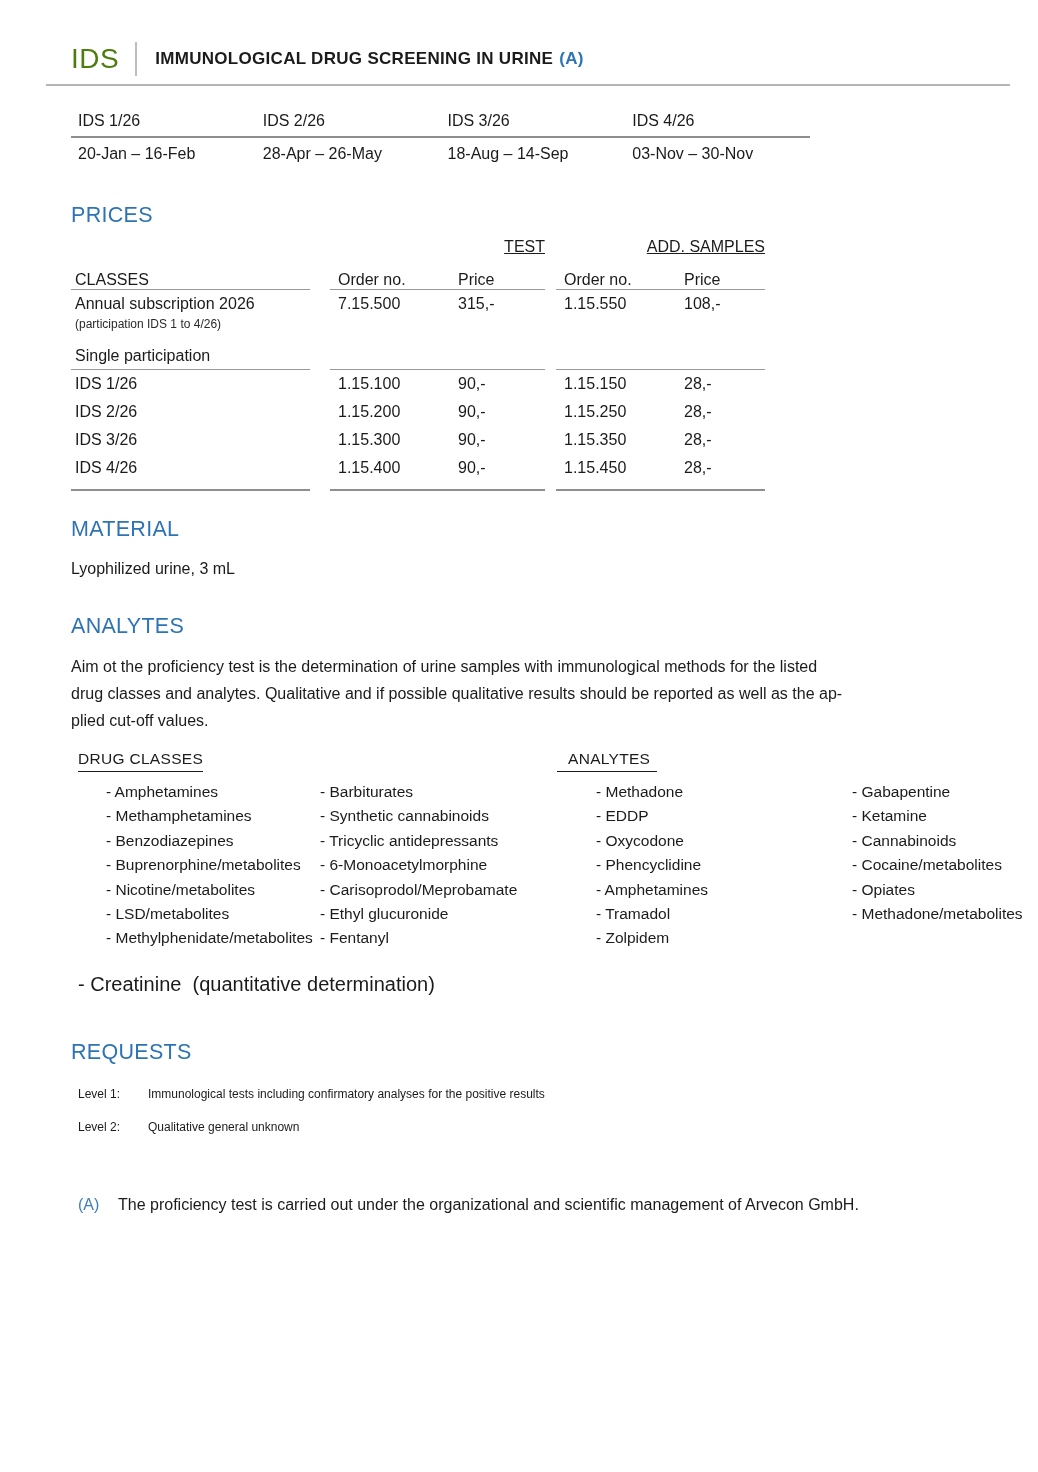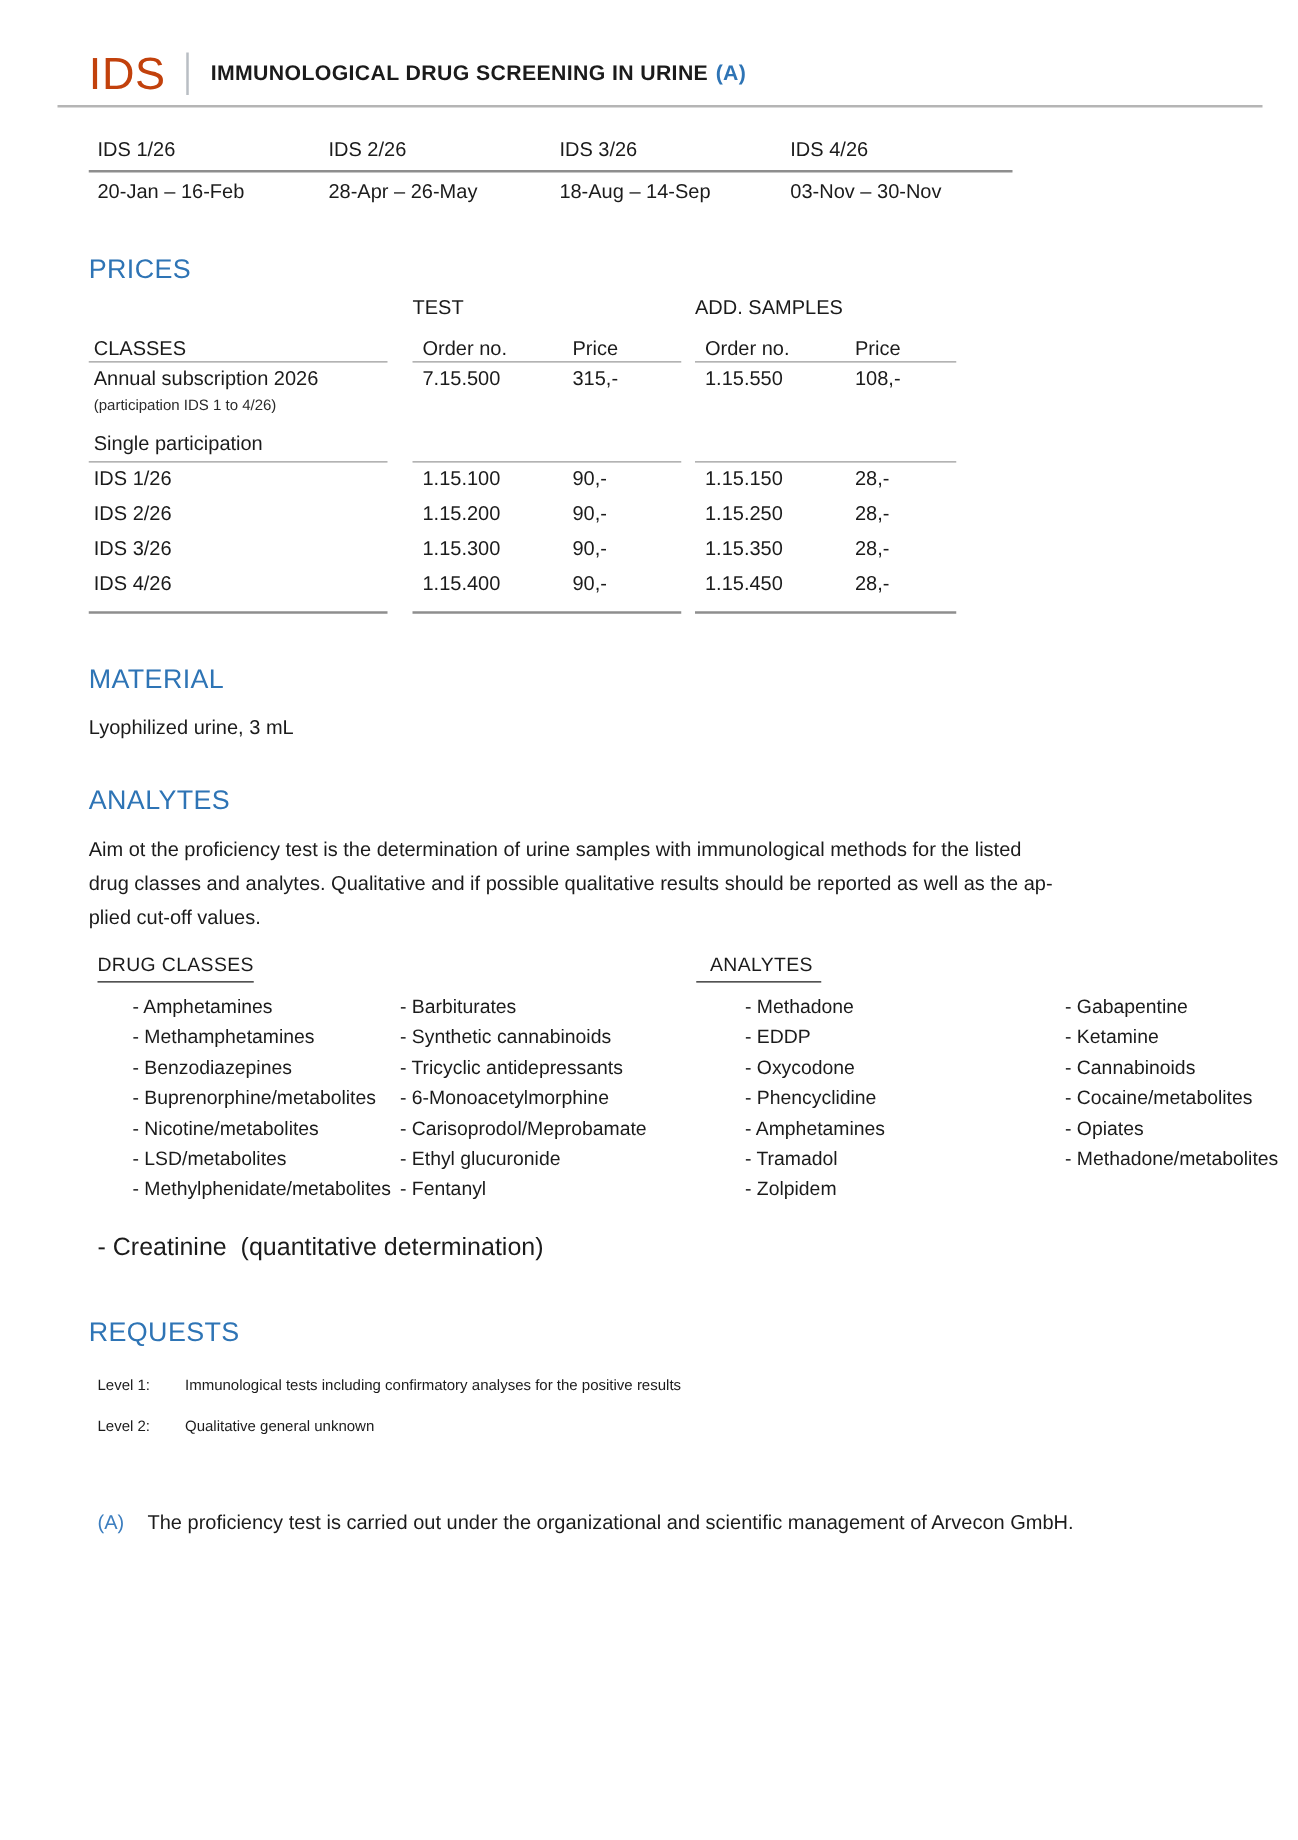--- a/index.html
+++ b/index.html
@@ -2,42 +2,42 @@
 <html><head>
 <meta charset="utf-8">
 <style>
   * { margin:0; padding:0; box-sizing:border-box; }
   html,body { background:#ffffff; }
   body { font-family:"Liberation Sans", sans-serif; color:#1b1b1b; }
   .page { position:relative; width:1038px; height:1472px; background:#ffffff; overflow:hidden; }
 
   
   .hdr { display:flex; align-items:center; margin:38px 46px 0 71px; height:42px; }
-  .hdr-logo { font-size:36px; color:#c2410c; letter-spacing:0.5px; }
+  .hdr-logo { font-size:28px; color:#4d7c0f; letter-spacing:0.5px; }
   .hdr-divider { width:2px; height:34px; background:#b9bec4; margin:0 18px 0 16px; }
   .hdr-title { font-size:17px; font-weight:600; letter-spacing:0.3px; color:#1b1b1b; }
   .hdr-suffix { color:#2E74B5; font-weight:600; margin-left:6px; }
   .hdr-rule { height:2px; background:#b5b5b5; margin:4px 28px 0 46px; }
 
   
   h2.sec { font-size:21.5px; font-weight:400; color:#2E74B5; letter-spacing:0.3px; margin-left:71px; }
 
   
   .dates { margin:22px 0 0 71px; width:739px; font-size:16px; }
   .dates-row { display:grid; grid-template-columns:repeat(4,184.75px); }
   .dates-row > div { padding:4px 0 4px 7px; height:26px; }
   .dates-rule { height:2px; background:#8e8e8e; margin:2px 0 3px 0; }
 
   
   .prices { margin:10px 0 0 71px; width:694px; font-size:16px; }
   .p-grid { display:grid; grid-template-columns:239px 20px 120px 95px 11px 120px 89px; }
   .p-grid > div { padding-left:8px; }
   .p-grid > .prod { padding-left:4px; }
   .group-row { height:24px; }
-  .group-row .glabel { text-align:left; padding:0; }
+  .group-row .glabel { text-decoration:underline; text-align:right; padding:0; }
   .head-row { height:27px; align-items:end; }
   .rule-row { height:2px; }
   .rule-row .seg { border-top:1.5px solid #9a9a9a; padding:0; }
   .rule-row .seg-dark { border-top:2px solid #8e8e8e; padding:0; }
   .data-row { height:28px; padding-top:4px; }
   .annual-row { height:26px; padding-top:4px; }
   .note-row { height:20px; font-size:12px; color:#2a2a2a; }
   .note-row > div { padding-left:4px; }
   .single-row { height:32px; padding-top:10px; }
 
@@ -57,21 +57,21 @@
   .req-items { margin:22px 0 0 78px; font-size:12px; }
   .req-item { display:flex; margin-bottom:19px; }
   .req-label { width:70px; flex:none; }
 
   
   .footnote { display:flex; margin:62px 46px 0 78px; font-size:16px; }
   .fn-marker { color:#3C7EBF; width:40px; flex:none; }
 
   .mt-dates { margin-top:46px; }
   .mt-prices { margin-top:36px; }
-  .mt-material { margin-top:40px; }
+  .mt-material { margin-top:26px; }
   .mt-analytes { margin-top:36px; }
   .mt-requests { margin-top:44px; }
 </style>
 </head>
 <body>
 
 <div class="page">
 
   <div class="hdr">
     <span class="hdr-logo">IDS</span>

